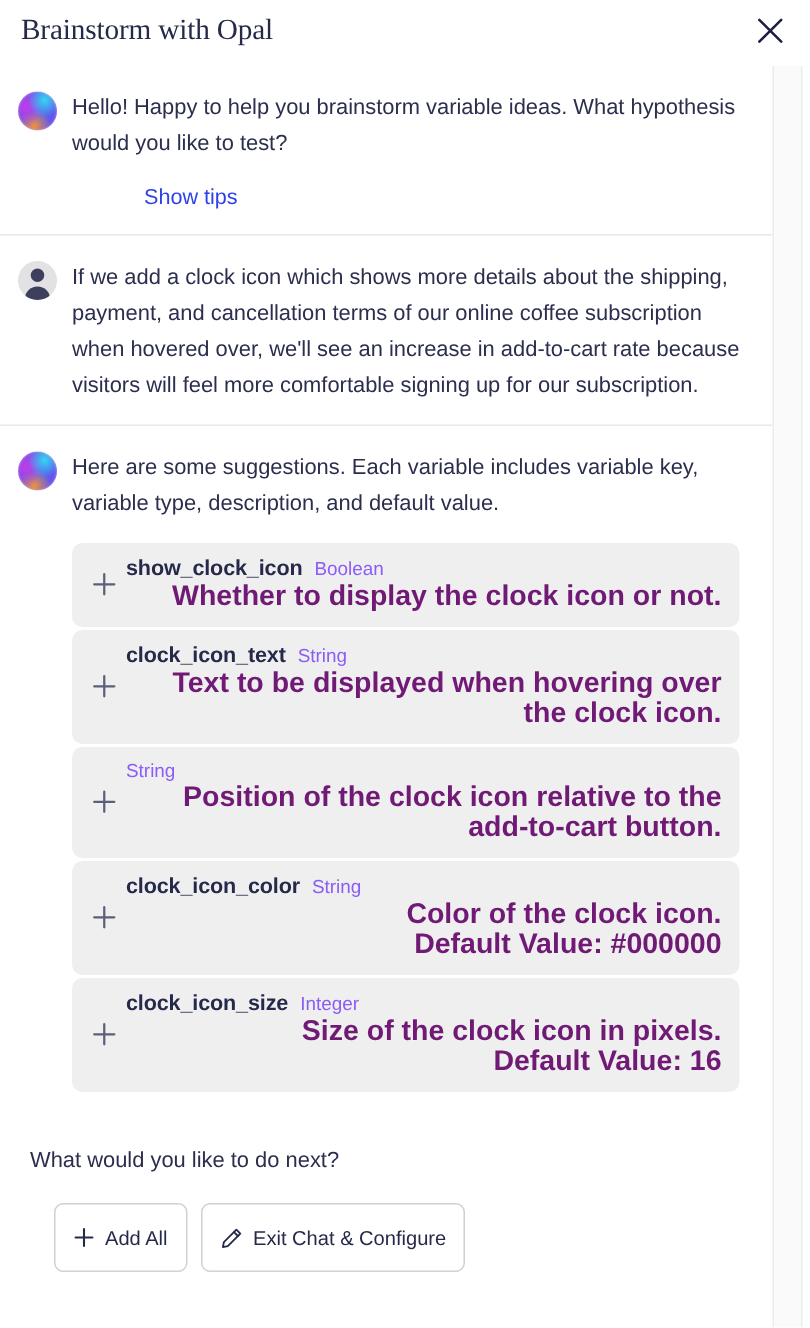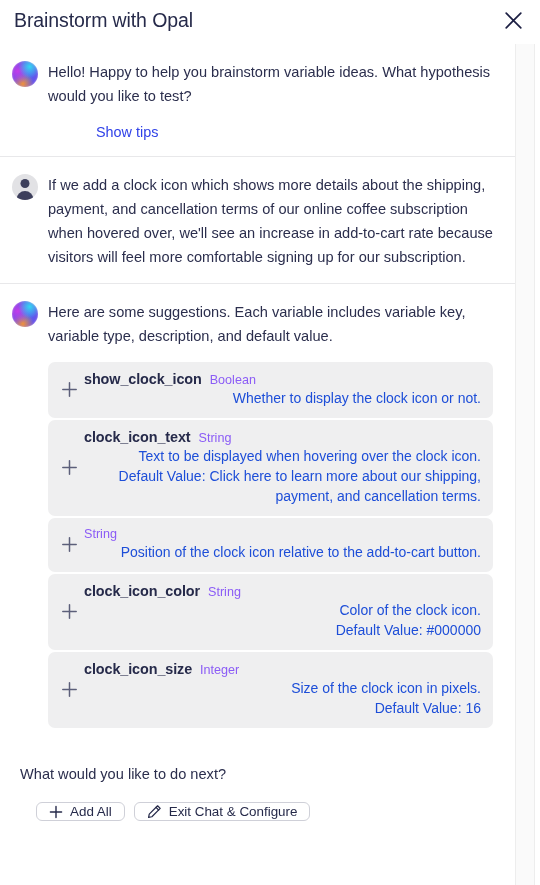--- a/index.html
+++ b/index.html
@@ -32,20 +32,21 @@
     display: flex;
     align-items: center;
   }
   .header-title {
     font-size: 19.5px;
     font-weight: 400;
     letter-spacing: -0.1px;
     color: #262a4a;
     line-height: 1;
     padding-top: 2px;
+    font-family: Liberation Serif, serif;
   }
   .close-btn {
     position: absolute;
     right: 14px;
     top: 7px;
     width: 26px;
     height: 26px;
     display: flex;
     align-items: center;
     justify-content: center;
@@ -191,43 +192,44 @@
     font-weight: bold;
     color: #262a4a;
     letter-spacing: -0.1px;
   }
   .card-type {
     font-size: 12.6px;
     color: #8b5cf6;
   }
   .card-desc,
   .card-default {
-    font-size: 14px;
+    font-size: 19px;
     line-height: 20px;
-    color: #1d4ed8;
+    color: #701a75;
+    font-weight: bold;
   }
 
   
   .next-prompt {
     padding: 22px 22px 0 20px;
     font-size: 14.6px;
     line-height: 20px;
     color: #2b2e4d;
   }
   .actions {
     display: flex;
     gap: 9px;
     padding: 18px 22px 18px 36px;
     flex-wrap: wrap;
   }
   .action-btn {
     display: inline-flex;
     align-items: center;
     gap: 7px;
-    height: 19px;
+    height: 46px;
     padding: 0 12px;
     border: 1px solid #cfd0d8;
     border-radius: 6px;
     background: #ffffff;
     font-size: 13.4px;
     color: #262a4a;
     cursor: pointer;
     white-space: nowrap;
   }
   .action-btn svg { display: block; flex: 0 0 auto; }
@@ -295,21 +297,20 @@
                 <svg width="17" height="17" viewBox="0 0 17 17" aria-hidden="true">
                   <path d="M8.5 1.8 V15.2 M1.8 8.5 H15.2" stroke="#5c5f7a" stroke-width="1.5" stroke-linecap="round"></path>
                 </svg>
               </div>
               <div class="card-info">
                 <div class="card-head">
                   <span class="card-key">clock_icon_text</span>
                   <span class="card-type">String</span>
                 </div>
                 <div class="card-desc">Text to be displayed when hovering over the clock icon.</div>
-                <div class="card-default">Default Value: Click here to learn more about our shipping, payment, and cancellation terms.</div>
               </div>
             </div>
 
             <div class="card">
               <div class="card-add">
                 <svg width="17" height="17" viewBox="0 0 17 17" aria-hidden="true">
                   <path d="M8.5 1.8 V15.2 M1.8 8.5 H15.2" stroke="#5c5f7a" stroke-width="1.5" stroke-linecap="round"></path>
                 </svg>
               </div>
               <div class="card-info">

